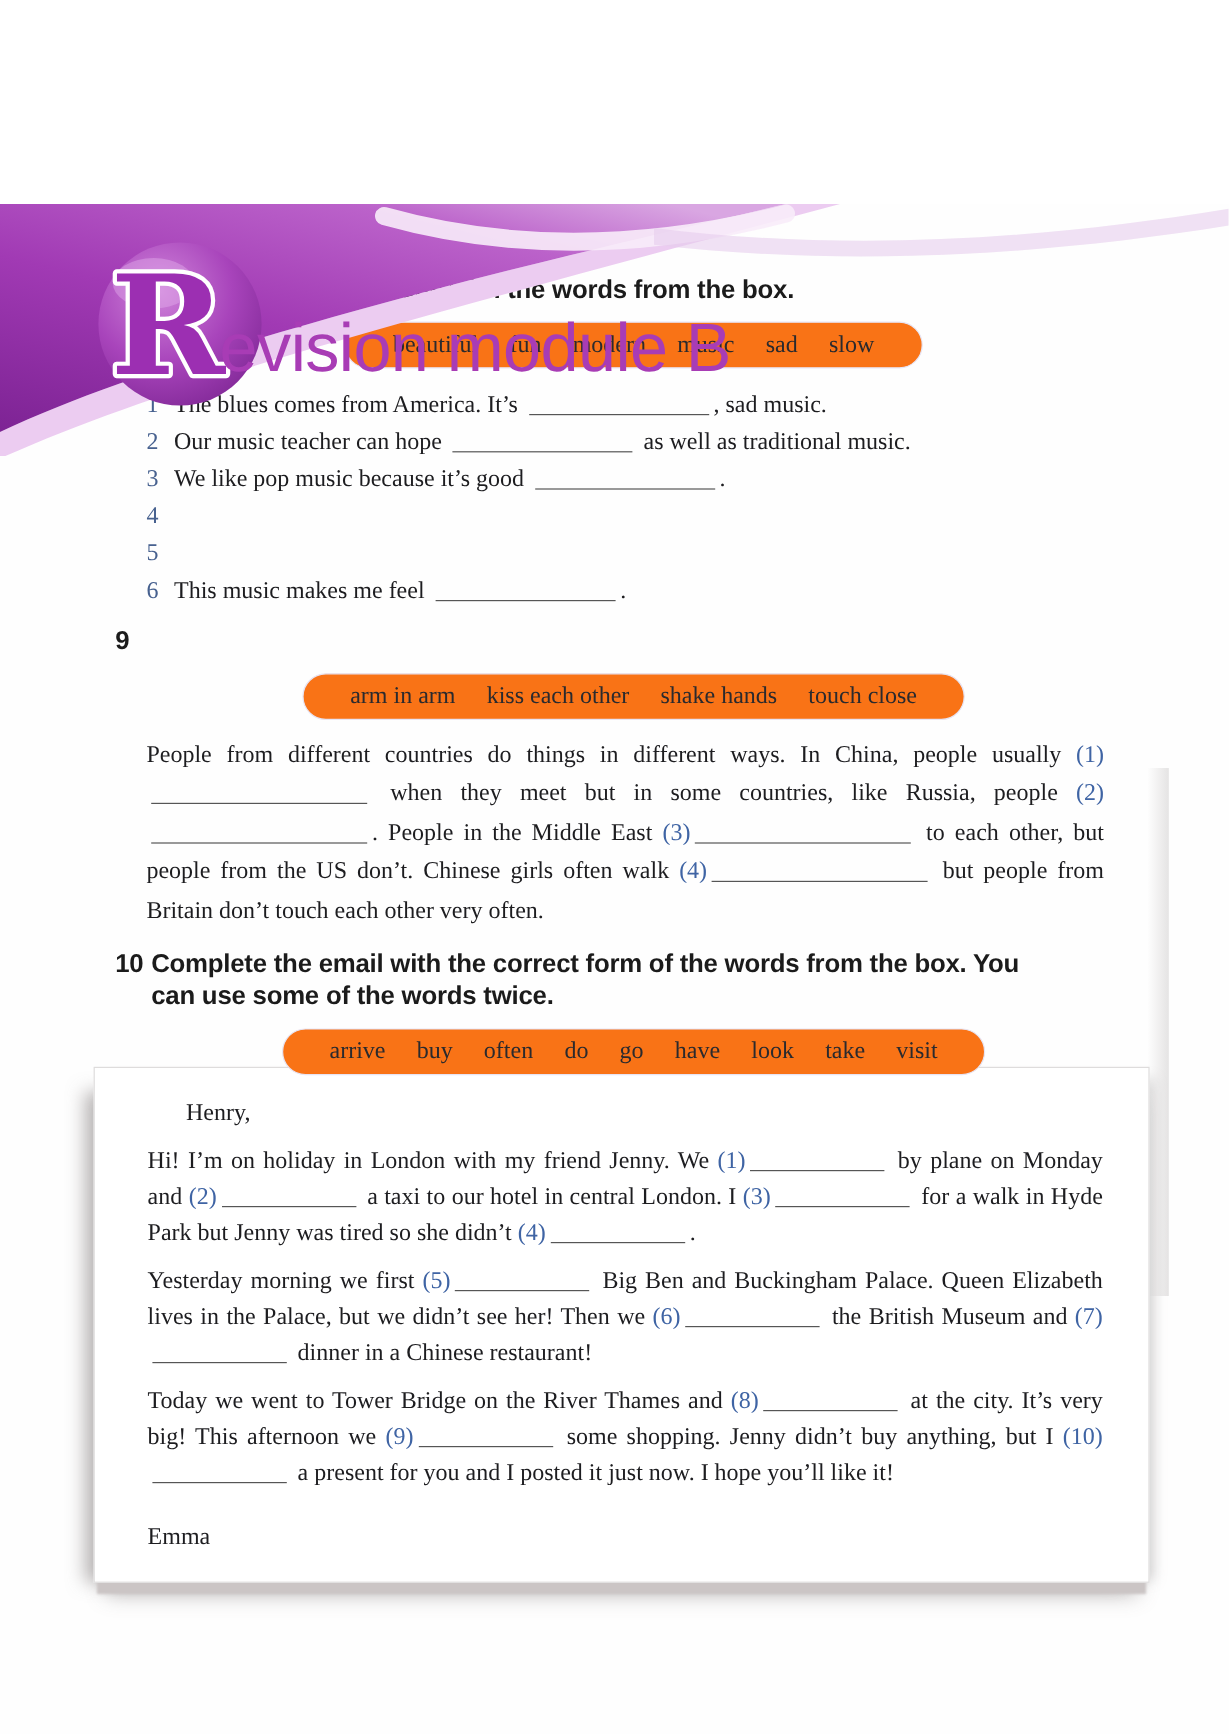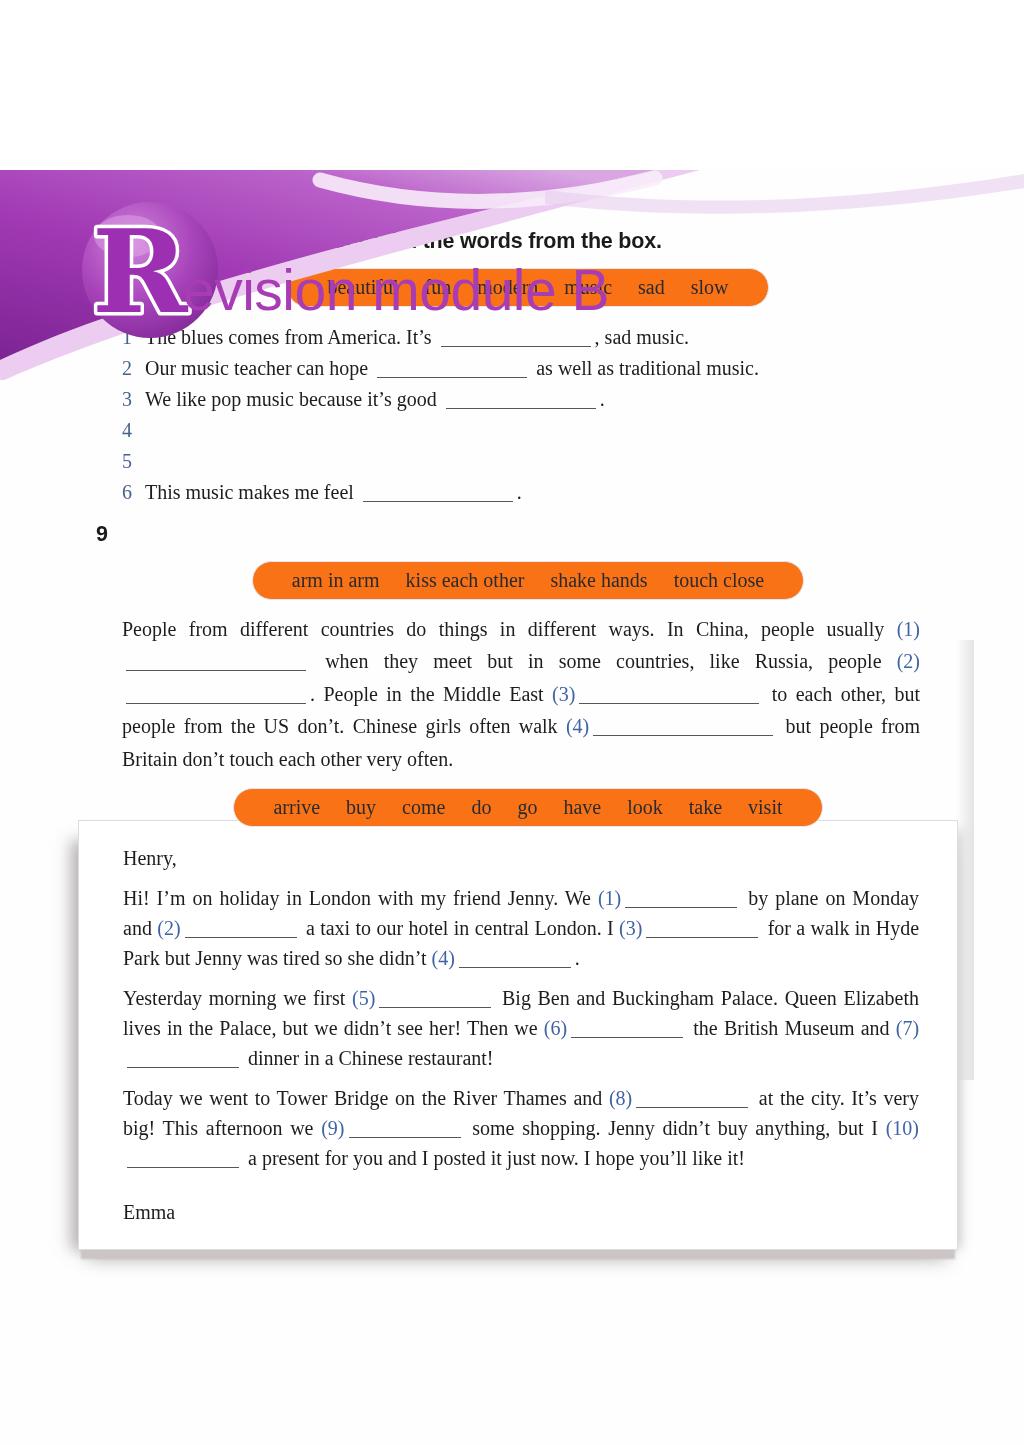--- a/index.html
+++ b/index.html
@@ -52,21 +52,21 @@
   
   .email-card{position:relative;margin:-7px 0 0 -18px;width:880px;
       background:#ffffff;border:1px solid #dedcdc;box-sizing:border-box;
       padding:22px 38px 22px 44px;z-index:2;
       box-shadow:0 12px 2px -3px #cbc5c5,
                  0 20px 16px -10px rgba(120,114,114,.45),
                  -18px 10px 14px -10px rgba(125,120,120,.5),
                  10px 4px 10px -6px rgba(150,145,145,.35);}
   .email-card p{margin:10px 0 0 0;font-size:20px;line-height:30px;
       text-align:justify;}
-  .email-card .eg{margin-top:0;text-align:left;}
+  .email-card .eg{margin-top:0;text-align:left;margin-left:32px;}
   .email-card .close-line,.email-card .sig{text-align:left;}
   .email-card .sig{margin-top:24px;}
 
   .wordbox-row.over-card{position:relative;z-index:3;}
   .edge-shade{position:absolute;left:956px;top:470px;width:18px;height:440px;
       background:linear-gradient(90deg,rgba(0,0,0,0),rgba(128,122,122,.2));
       z-index:1;}
 </style>
 </head>
 <body>
@@ -142,22 +142,29 @@
     <div class="ex-head ex9-head">
       <span class="ex-num">9</span>
     </div>
     <div class="wordbox-row">
       <div class="wordbox"><span class="wb-word">arm in arm</span><span class="wb-word">kiss each other</span><span class="wb-word">shake hands</span><span class="wb-word">touch close</span></div>
     </div>
     <div class="passage"><span>People from different countries do things in different ways. In China, people usually</span> <span class="marker">(1)</span><span class="blank w180"></span> <span>when they meet but in some countries, like Russia, people</span> <span class="marker">(2)</span><span class="blank w180"></span><span>. People in the Middle East</span> <span class="marker">(3)</span><span class="blank w180"></span> <span>to each other, but people from the US don’t. Chinese girls often walk</span> <span class="marker">(4)</span><span class="blank w180"></span> <span>but people from Britain don’t touch each other very often.</span></div>
   </div>
 
   <div class="exercise">
+    <div class="ex-head ex10-head">
+      <span class="ex-num">10</span>
+      <span class="ex-instr">
+        <div>Complete the email with the correct form of the words from the box. You</div>
+        <div>can use some of the words twice.</div>
+      </span>
+    </div>
     <div class="wordbox-row over-card">
-      <div class="wordbox"><span class="wb-word">arrive</span><span class="wb-word">buy</span><span class="wb-word">come</span><span class="wb-word">do</span><span class="wb-word">go</span><span class="wb-word">have</span><span class="wb-word">look</span><span class="wb-word">take</span><span class="wb-word">visit</span></div>
+      <div class="wordbox"><span class="wb-word">arrive</span><span class="wb-word">buy</span><span class="wb-word">often</span><span class="wb-word">do</span><span class="wb-word">go</span><span class="wb-word">have</span><span class="wb-word">look</span><span class="wb-word">take</span><span class="wb-word">visit</span></div>
     </div>
 
     <div class="email-card">
       <p class="eg">Henry,</p>
       <p><span>Hi! I’m on holiday in London with my friend Jenny. We</span> <span class="marker">(1)</span><span class="blank w112"></span> <span>by plane on Monday and</span> <span class="marker">(2)</span><span class="blank w112"></span> <span>a taxi to our hotel in central London. I</span> <span class="marker">(3)</span><span class="blank w112"></span> <span>for a walk in Hyde Park but Jenny was tired so she didn’t</span> <span class="marker">(4)</span><span class="blank w112"></span><span>.</span></p>
       <p><span>Yesterday morning we first</span> <span class="marker">(5)</span><span class="blank w112"></span> <span>Big Ben and Buckingham Palace. Queen Elizabeth lives in the Palace, but we didn’t see her! Then we</span> <span class="marker">(6)</span><span class="blank w112"></span> <span>the British Museum and</span> <span class="marker">(7)</span><span class="blank w112"></span> <span>dinner in a Chinese restaurant!</span></p>
       <p><span>Today we went to Tower Bridge on the River Thames and</span> <span class="marker">(8)</span><span class="blank w112"></span> <span>at the city. It’s very big! This afternoon we</span> <span class="marker">(9)</span><span class="blank w112"></span> <span>some shopping. Jenny didn’t buy anything, but I</span> <span class="marker">(10)</span><span class="blank w112"></span> <span>a present for you and I posted it just now. I hope you’ll like it!</span></p>
       <p class="sig">Emma</p>
     </div>
   </div>

